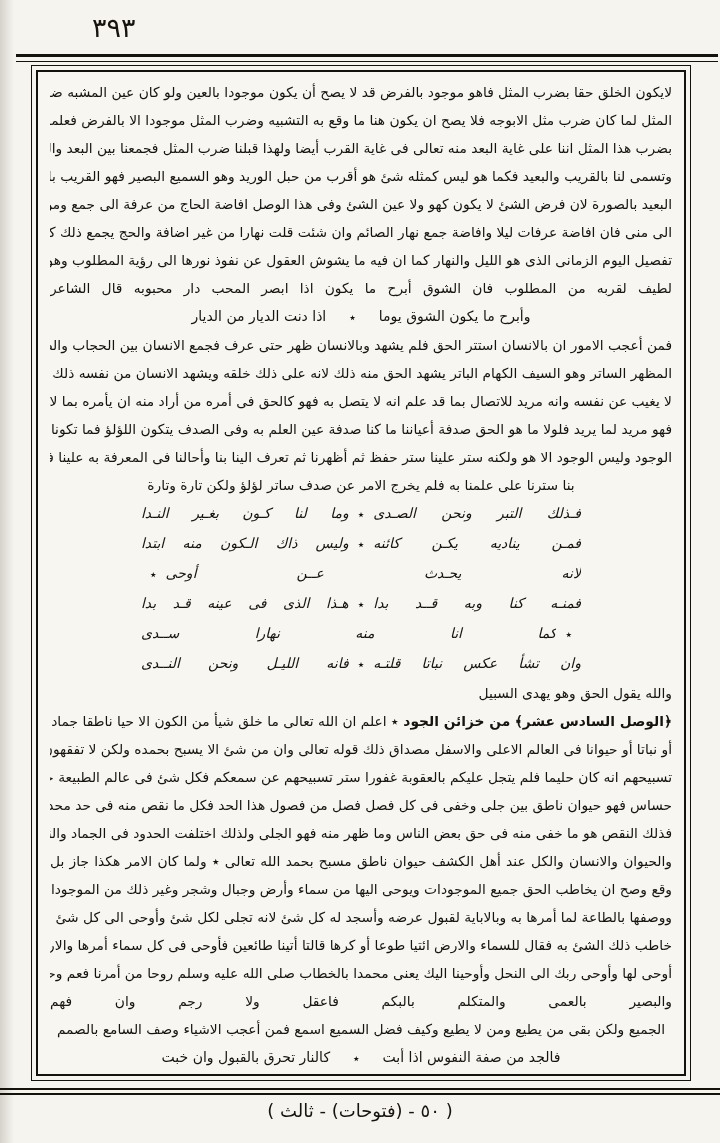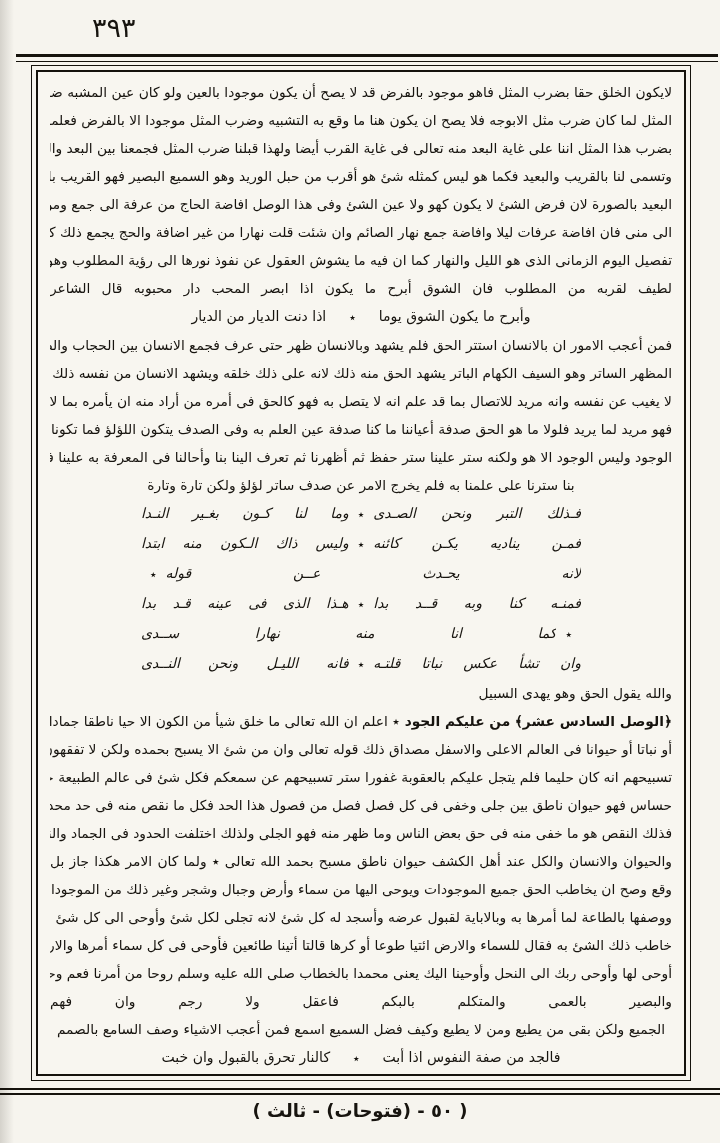--- a/index.html
+++ b/index.html
@@ -48,21 +48,21 @@
   .couplet{display:flex;align-items:baseline;line-height:29px;font-size:14px;}
   .hemi{flex:1;text-align:justify;text-align-last:justify;white-space:nowrap;overflow:hidden;font-style:italic;}
   .sep{padding:0 9px;font-size:12px;}
   .bold{font-weight:bold;}
   .bottomrule{
     position:absolute;top:1088px;left:0;right:0;height:3px;
     border-top:2px solid #15120c;border-bottom:2px solid #15120c;
   }
   .footer{
     position:absolute;top:1100px;left:0;width:100%;
-    text-align:center;font-size:18px;font-weight:bold;
+    text-align:center;font-size:18px;font-weight:normal;
   }
 </style>
 </head>
 <body>
 
 <div class="page">
 
   <div class="pagenum">٣٩٣</div>
   <div class="toprule"></div>
 
@@ -116,21 +116,21 @@
           <span class="hemi">وما لنا كـون بغـير النـدا</span>
         </div>
 
         <div class="couplet">
           <span class="hemi">فمـن يناديه يكـن كائنه</span>
           <span class="sep">٭</span>
           <span class="hemi">وليس ذاك الـكون منه ابتدا</span>
         </div>
 
         <div class="couplet">
-          <span class="hemi">لانه يحـدث عــن قوله</span>
+          <span class="hemi">لانه يحـدث عــن أوحى</span>
           <span class="sep">٭</span>
         </div>
 
         <div class="couplet">
           <span class="hemi">فمنـه كنا وبه قــد بدا</span>
           <span class="sep">٭</span>
           <span class="hemi">هـذا الذى فى عينه قـد بدا</span>
         </div>
 
         <div class="couplet">
@@ -142,21 +142,21 @@
           <span class="hemi">وان تشأ عكس نباتا قلتـه</span>
           <span class="sep">٭</span>
           <span class="hemi">فانه الليـل ونحن النــدى</span>
         </div>
       </div>
 
     <div class="start-line">والله يقول الحق وهو يهدى السبيل</div>
 
     <div class="line">
       <span class="bold">﴿الوصل السادس عشر﴾</span>
-      <span class="bold">من عليكم الجود ٭</span>
+      <span class="bold">من خزائن الجود ٭</span>
       <span>اعلم ان الله تعالى ما خلق شيأ من الكون الا حيا ناطقا جمادا كان</span>
     </div>
 
     <div class="para para3">
 
         <div class="line">أو نباتا أو حيوانا فى العالم الاعلى والاسفل مصداق ذلك قوله تعالى وان من شئ الا يسبح بحمده ولكن لا تفقهون</div>
 
         <div class="line">تسبيحهم انه كان حليما فلم يتجل عليكم بالعقوبة غفورا ستر تسبيحهم عن سمعكم فكل شئ فى عالم الطبيعة جسم متغذ</div>
 
         <div class="line">حساس فهو حيوان ناطق بين جلى وخفى فى كل فصل فصل من فصول هذا الحد فكل ما نقص منه فى حد محدود</div>

